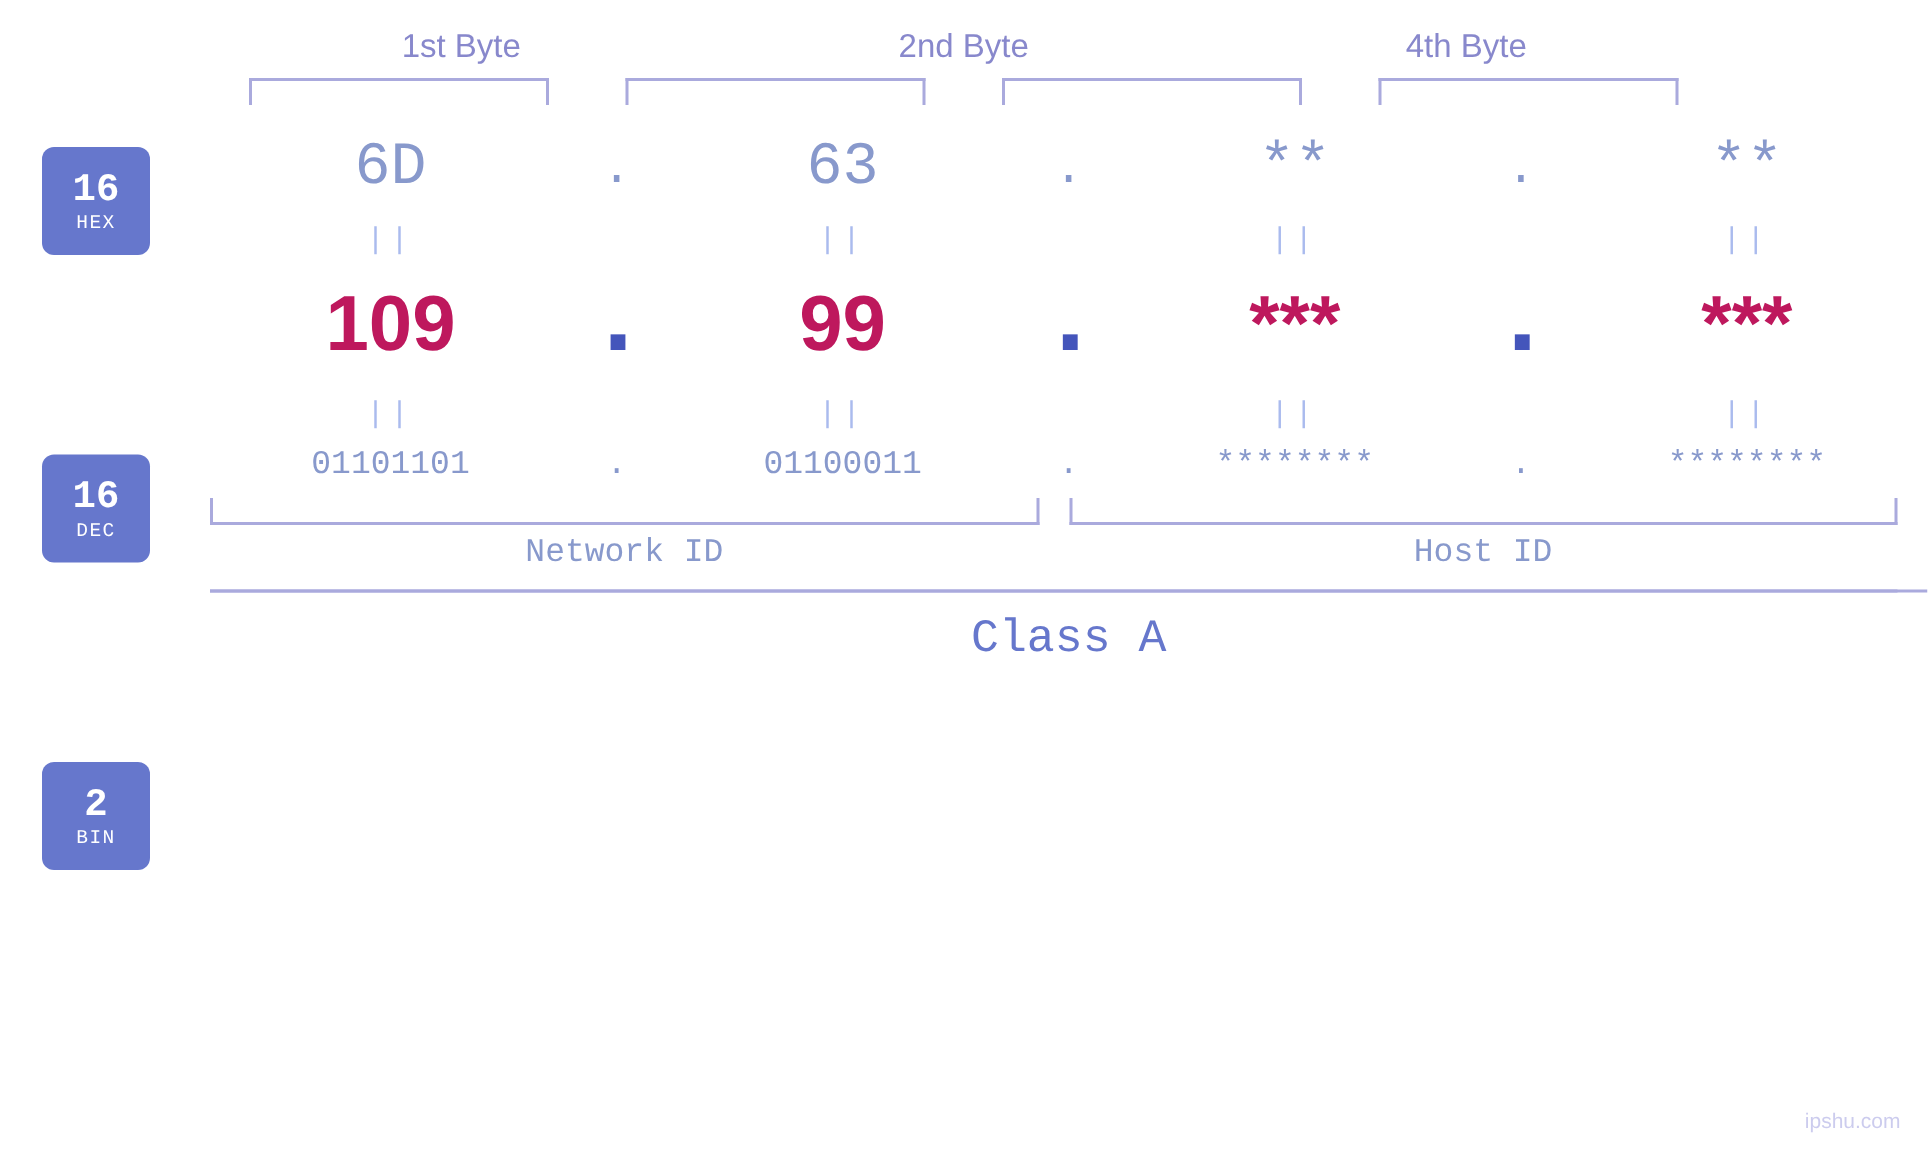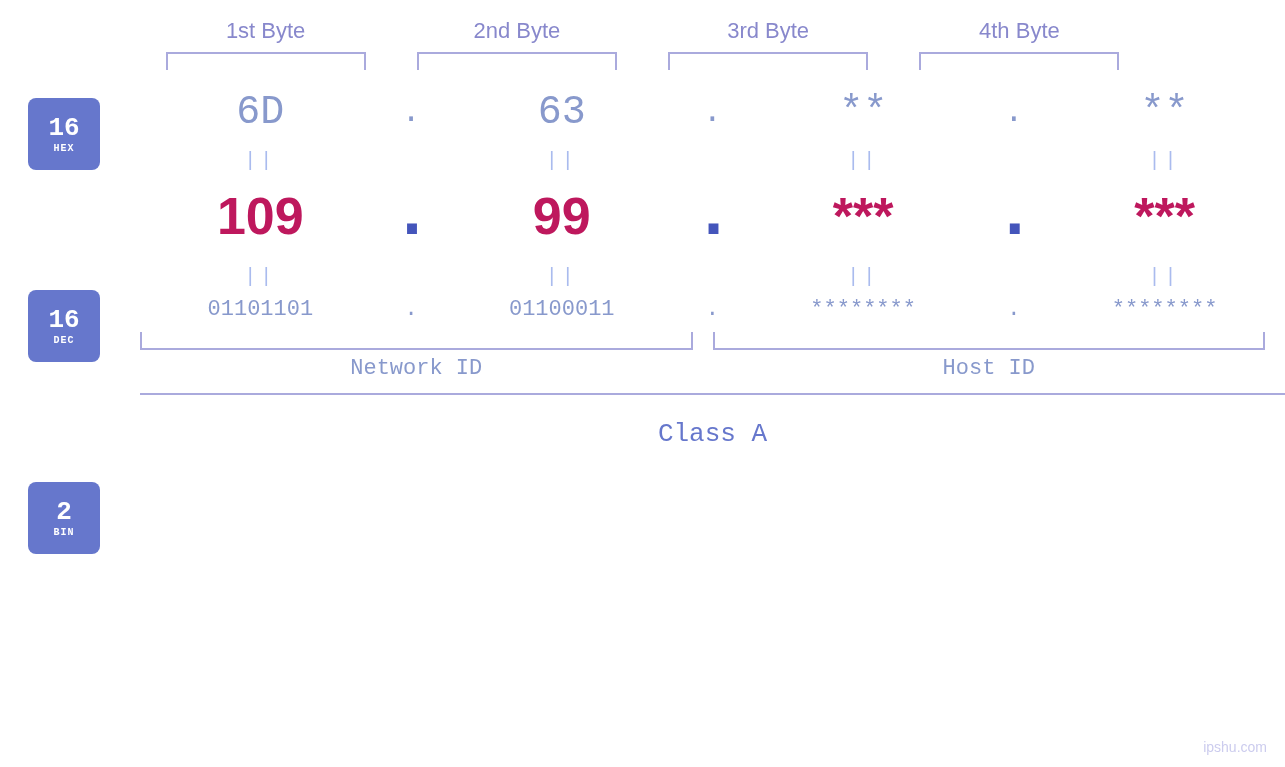--- a/index.html
+++ b/index.html
@@ -71,22 +71,22 @@
       margin-top: 0;
     }
 
     .badge-number {
       font-size: 26px;
       font-weight: bold;
       line-height: 1.1;
     }
 
     .badge-label {
-      font-size: 10px;
-      font-weight: bold;
+      font-size: 13px;
+      font-weight: normal;
       letter-spacing: 1px;
     }
 
     
     .hex-value {
       font-size: 40px;
       color: #8899cc;
       font-family: 'Courier New', Courier, monospace;
       font-weight: normal;
     }
@@ -149,21 +149,21 @@
       width: 100%;
       flex: 1;
     }
 
     .badges-col {
       display: flex;
       flex-direction: column;
       width: 140px;
       padding-left: 28px;
       padding-top: 14px;
-      gap: 0;
+      gap: 13px;
     }
 
     .badge-hex { margin-top: 14px; }
     .badge-dec { margin-top: 120px; }
     .badge-bin { margin-top: 120px; }
 
     .right-col {
       flex: 1;
       display: flex;
       flex-direction: column;
@@ -188,21 +188,20 @@
     }
   </style>
 </head>
 <body>
 
 <div class="container">
 
   <div class="byte-headers">
     <div class="byte-header">1st Byte</div>
     <div class="byte-header">2nd Byte</div>
-    <div class="byte-header">3rd Byte</div>
     <div class="byte-header">4th Byte</div>
   </div>
 
   <div class="bracket-row">
     <div class="bracket"></div>
     <div class="bracket"></div>
     <div class="bracket"></div>
     <div class="bracket"></div>
   </div>
 
@@ -329,20 +328,20 @@
       <div style="display:flex; width:100%; margin-top: 6px; padding-right: 20px;">
         <div style="width:calc(50% - 10px); text-align:center; color:#8899cc; font-size:22px; font-family: 'Courier New', monospace;">Network ID</div>
         <div style="width:20px;"></div>
         <div style="flex:1; text-align:center; color:#8899cc; font-size:22px; font-family: 'Courier New', monospace;">Host ID</div>
       </div>
 
       <div style="width:100%; margin-top: 12px; height:2px; background:#aaaadd; padding-right:20px;">
         <div style="width:100%; height:2px; background:#aaaadd;"></div>
       </div>
 
-      <div style="text-align:center; color:#6677cc; font-size:26px; font-family: 'Courier New', monospace; margin-top:24px;">Class A</div>
+      <div style="text-align:center; color:#6677cc; font-size:31px; font-family: 'Courier New', monospace; margin-top:14px;">Class A</div>
 
     </div>
   </div>
 
 </div>
 
 <div class="watermark">ipshu.com</div>
 
 </body></html>

